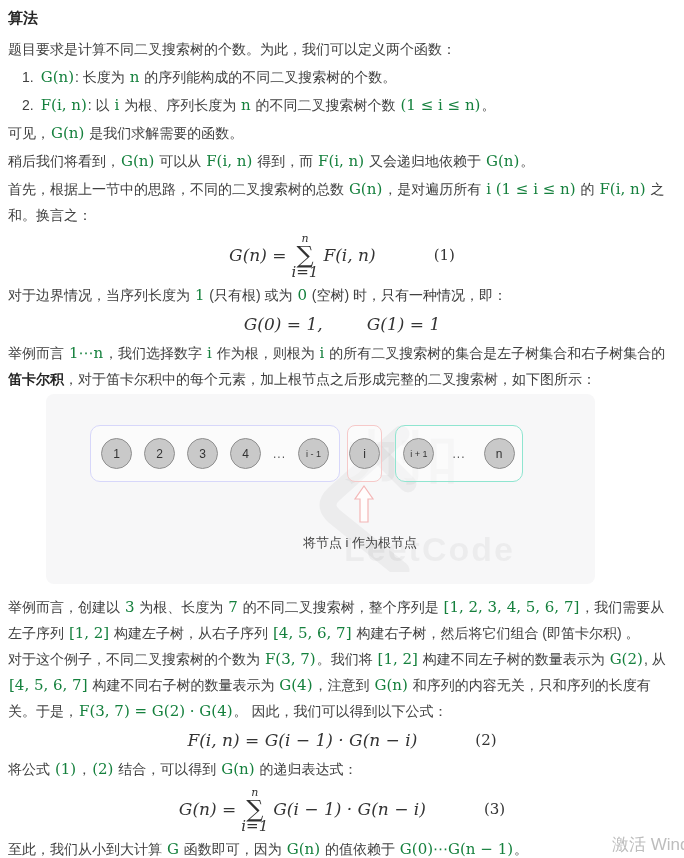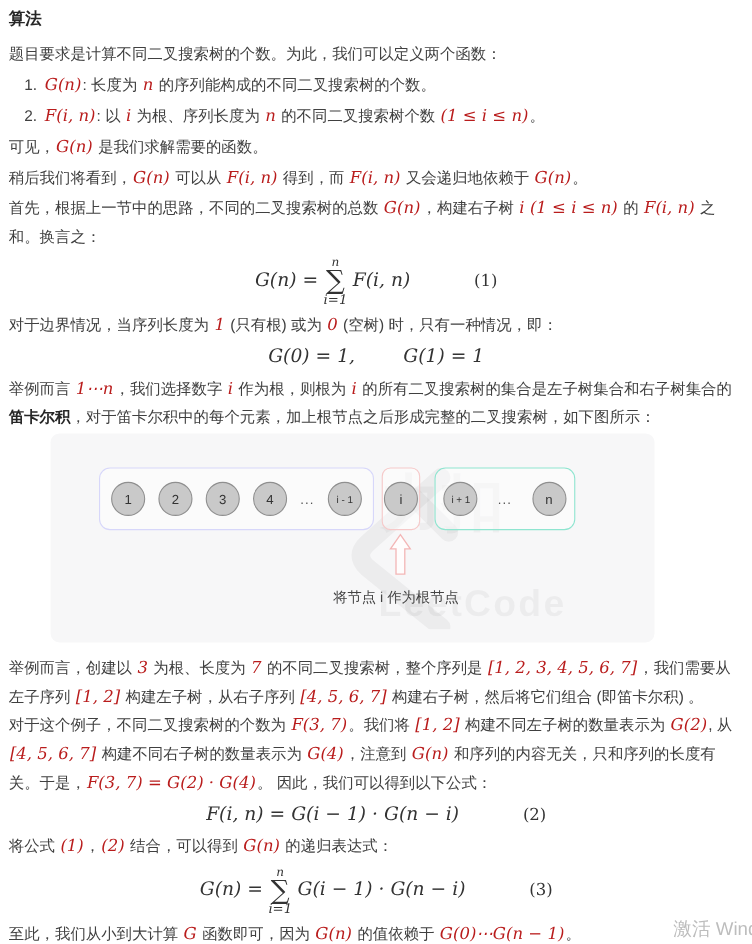--- a/index.html
+++ b/index.html
@@ -7,34 +7,34 @@
   body {
     position: relative;
     background: #ffffff;
     overflow: hidden;
     font-family: "Liberation Sans", "DejaVu Sans", sans-serif;
     color: #404040;
     padding: 6px 8px 0 8px;
   }
   h1.title { font-size: 15px; line-height: 20px; font-weight: 700; color: #262626; margin: 2px 0 8px 0; }
   p.para { font-size: 14px; line-height: 26px; margin: 0 0 2px 0; }
-  .m { font-family: "DejaVu Serif", serif; font-style: italic; font-size: 15px; padding: 0 1px; color: #b91c1c; }
+  .m { font-family: "DejaVu Serif", serif; font-size: 15px; padding: 0 1px; color: #15803d; }
   .b { font-weight: 700; color: #262626; margin-top: 20px; }
   .olist { margin: 0 0 2px 0; }
   .oli { display: flex; padding-left: 14px; line-height: 26px; font-size: 14px; margin-bottom: 2px; }
   .oli .num { margin-right: 6px; }
   .oli .seg { flex: 1; }
 
   .formula { display: flex; justify-content: center; align-items: center; font-family: "DejaVu Serif", serif; font-style: italic; font-size: 17px; color: #333; margin: 2px 0; }
   .formula.tall { height: 50px; }
   .formula.short { height: 28px; }
   .sum { display: inline-flex; flex-direction: column; align-items: center; margin: 0 5px; line-height: 1; }
   .sum .stop { font-size: 11px; line-height: 11px; }
   .sum .ssym { font-size: 24px; line-height: 23px; font-style: normal; }
-  .sum .sbot { font-size: 12px; line-height: 11px; }
+  .sum .sbot { font-size: 15px; line-height: 11px; }
   .ftag { font-style: normal; font-size: 15px; margin-left: 58px; color: #333; }
   .fgap { display: inline-block; width: 44px; }
 
   .panel { position: relative; margin: 2px 0 10px 38px; width: 549px; height: 190px; background: #f7f7f8; border-radius: 8px; }
   .group { position: absolute; top: 31px; height: 57px; display: flex; align-items: center; justify-content: center; border-radius: 10px; background: rgba(255,255,255,0.45); }
   .group.left  { left: 44px;  width: 250px; gap: 12px; border: 1px solid #d7d7fa; }
   .group.root  { left: 301px; width: 35px;  border: 1px solid #f6c9c9; border-radius: 8px; }
   .group.right { left: 349px; width: 128px; gap: 18px; border: 1px solid #8fe5d0; }
   .node { width: 31px; height: 31px; min-width: 31px; border-radius: 50%; background: #c9c9c9; border: 1px solid #8f8f8f; display: flex; align-items: center; justify-content: center; font-size: 12px; color: #333; }
   .node.small { font-size: 9px; }
@@ -63,21 +63,21 @@
     <span class="seg"><span class="m">G(n)</span><span>: 长度为 </span><span class="m">n</span><span> 的序列能构成的不同二叉搜索树的个数。</span></span>
   </div>
   <div class="oli">
     <span class="num">2.</span>
     <span class="seg"><span class="m">F(i, n)</span><span>: 以 </span><span class="m">i</span><span> 为根、序列长度为 </span><span class="m">n</span><span> 的不同二叉搜索树个数 </span><span class="m">(1 ≤ i ≤ n)</span><span>。</span></span>
   </div>
 </div>
 
 <p class="para"><span>可见，</span><span class="m">G(n)</span><span> 是我们求解需要的函数。</span></p>
 <p class="para"><span>稍后我们将看到，</span><span class="m">G(n)</span><span> 可以从 </span><span class="m">F(i, n)</span><span> 得到，而 </span><span class="m">F(i, n)</span><span> 又会递归地依赖于 </span><span class="m">G(n)</span><span>。</span></p>
-<p class="para" style="margin-bottom:0"><span>首先，根据上一节中的思路，不同的二叉搜索树的总数 </span><span class="m">G(n)</span><span>，构建右子树 </span><span class="m">i (1 ≤ i ≤ n)</span><span> 的 </span><span class="m">F(i, n)</span><span> 之和。换言之：</span></p>
+<p class="para" style="margin-bottom:0"><span>首先，根据上一节中的思路，不同的二叉搜索树的总数 </span><span class="m">G(n)</span><span>，是对遍历所有 </span><span class="m">i (1 ≤ i ≤ n)</span><span> 的 </span><span class="m">F(i, n)</span><span> 之和。换言之：</span></p>
 
 <div class="formula tall">
   <span>G(n) =</span>
   <span class="sum">
     <span class="stop">n</span>
     <span class="ssym">∑</span>
     <span class="sbot">i=1</span>
   </span>
   <span>F(i, n)</span>
   <span class="ftag">(1)</span>

